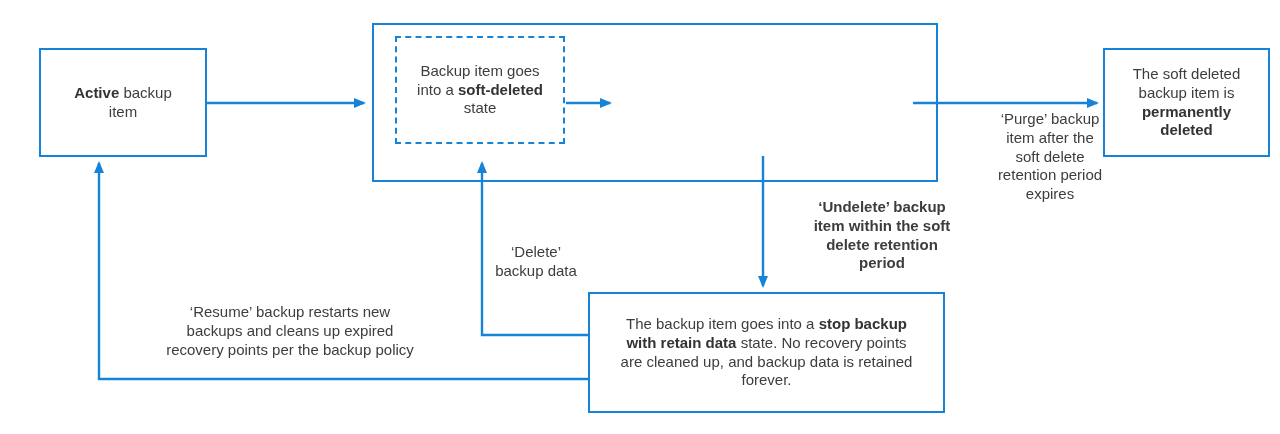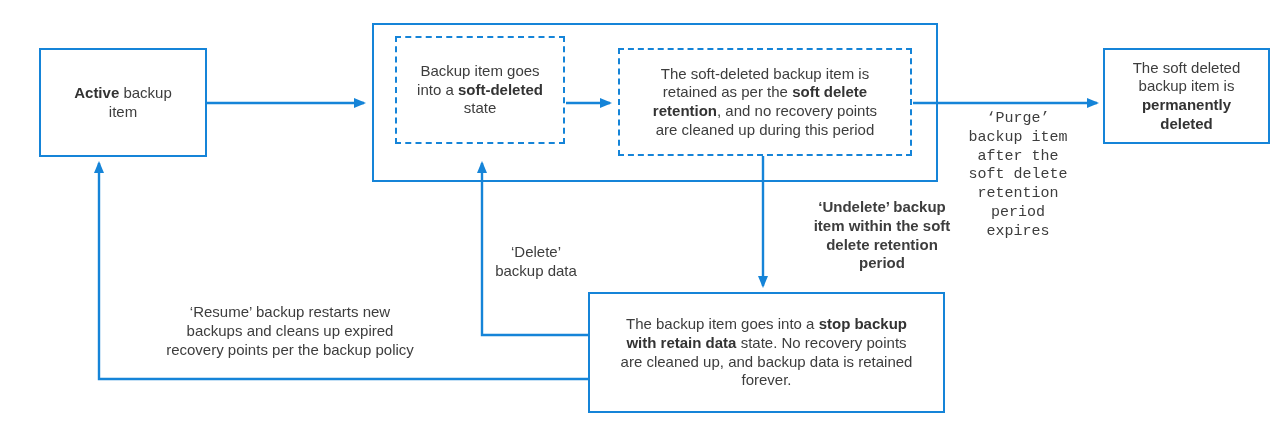--- a/index.html
+++ b/index.html
@@ -64,34 +64,31 @@
   <div class="container-frame" style="left:372px;top:23px;width:566px;height:159px;"></div>
 
   <div class="node" style="left:15px;top:48px;width:168px;height:109px;margin-left:24px;">
     <span class="inner" style="width:116px;"><b>Active</b><span> backup item</span></span>
   </div>
 
   <div class="node dashed" style="left:395px;top:36px;width:170px;height:108px;align-items:center;">
     <span class="inner" style="width:126px;"><span>Backup item goes into a </span><b>soft-deleted</b><span> state</span></span>
   </div>
 
-  <div class="node dashed" style="left:618px;top:48px;width:294px;height:108px;">
-    <span class="inner" style="width:240px;"><span>The soft-deleted backup item is retained as per the </span><b>soft delete retention</b><span>, and no recovery points are cleaned up during this period</span></span>
-  </div>
 
-  <div class="node" style="left:1103px;top:48px;width:167px;height:96px;">
+  <div class="node" style="left:1103px;top:48px;width:167px;height:109px;">
     <span class="inner" style="width:120px;"><span>The soft deleted backup item is </span><b>permanently deleted</b></span>
   </div>
 
   <div class="node" style="left:588px;top:292px;width:357px;height:121px;">
     <span class="inner" style="width:292px;"><span>The backup item goes into a </span><b>stop backup with retain data</b><span> state. No recovery points are cleaned up, and backup data is retained forever.</span></span>
   </div>
 
 
-  <div class="edge-label" style="left:962px;top:110px;width:112px;font-family:Liberation Mono, monospace;">‘Purge’ backup item after the soft delete retention period expires</div>
+  <div class="edge-label" style="left:994px;top:110px;width:112px;">‘Purge’ backup item after the soft delete retention period expires</div>
 
   <div class="edge-label" style="left:813px;top:198px;width:138px;font-weight:bold;">‘Undelete’ backup item within the soft delete retention period</div>
 
   <div class="edge-label" style="left:489px;top:243px;width:94px;">‘Delete’ backup data</div>
 
   <div class="edge-label" style="left:162px;top:303px;width:256px;">‘Resume’ backup restarts new backups and cleans up expired recovery points per the backup policy</div>
 
 </div>
 
 </body></html>

